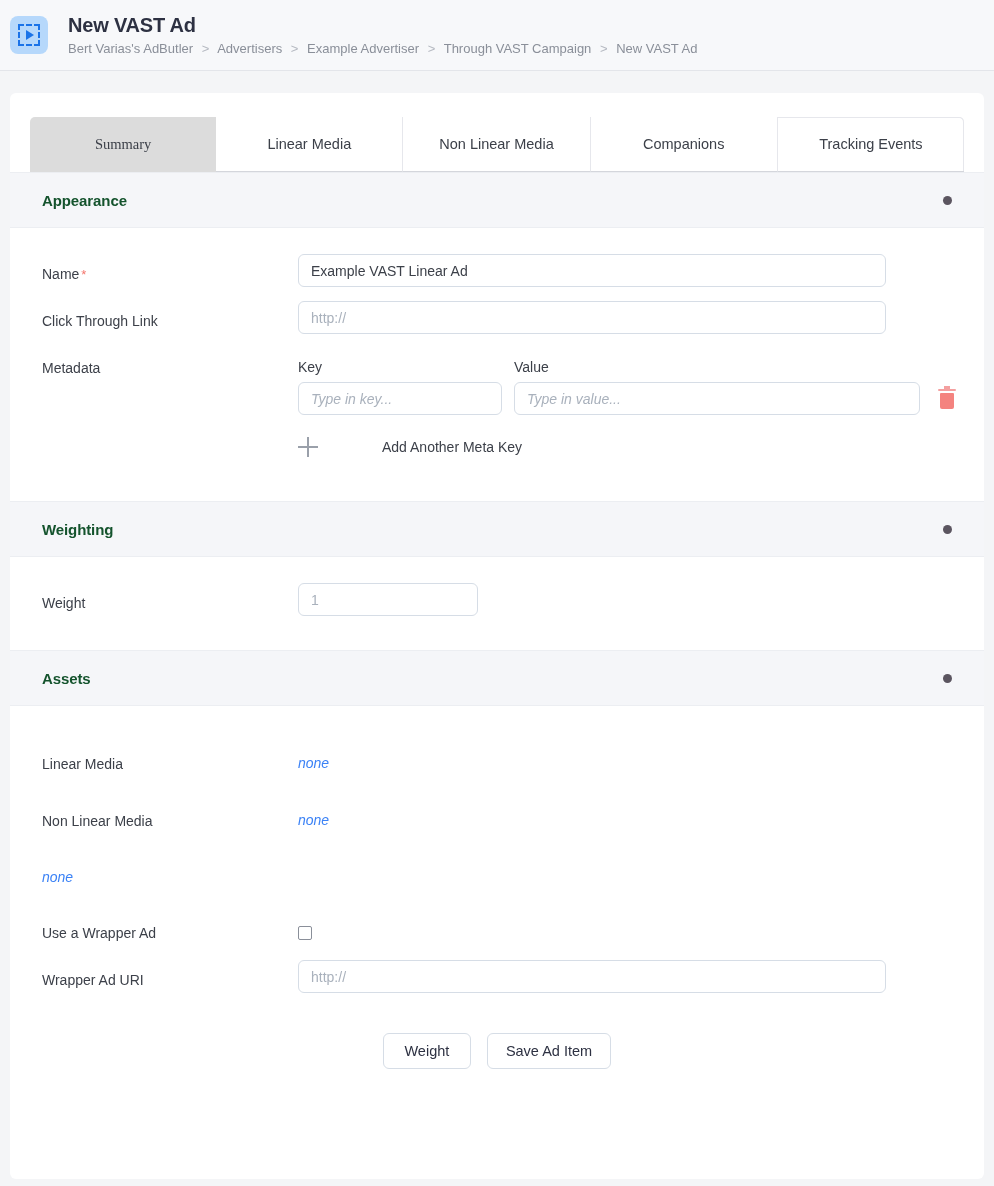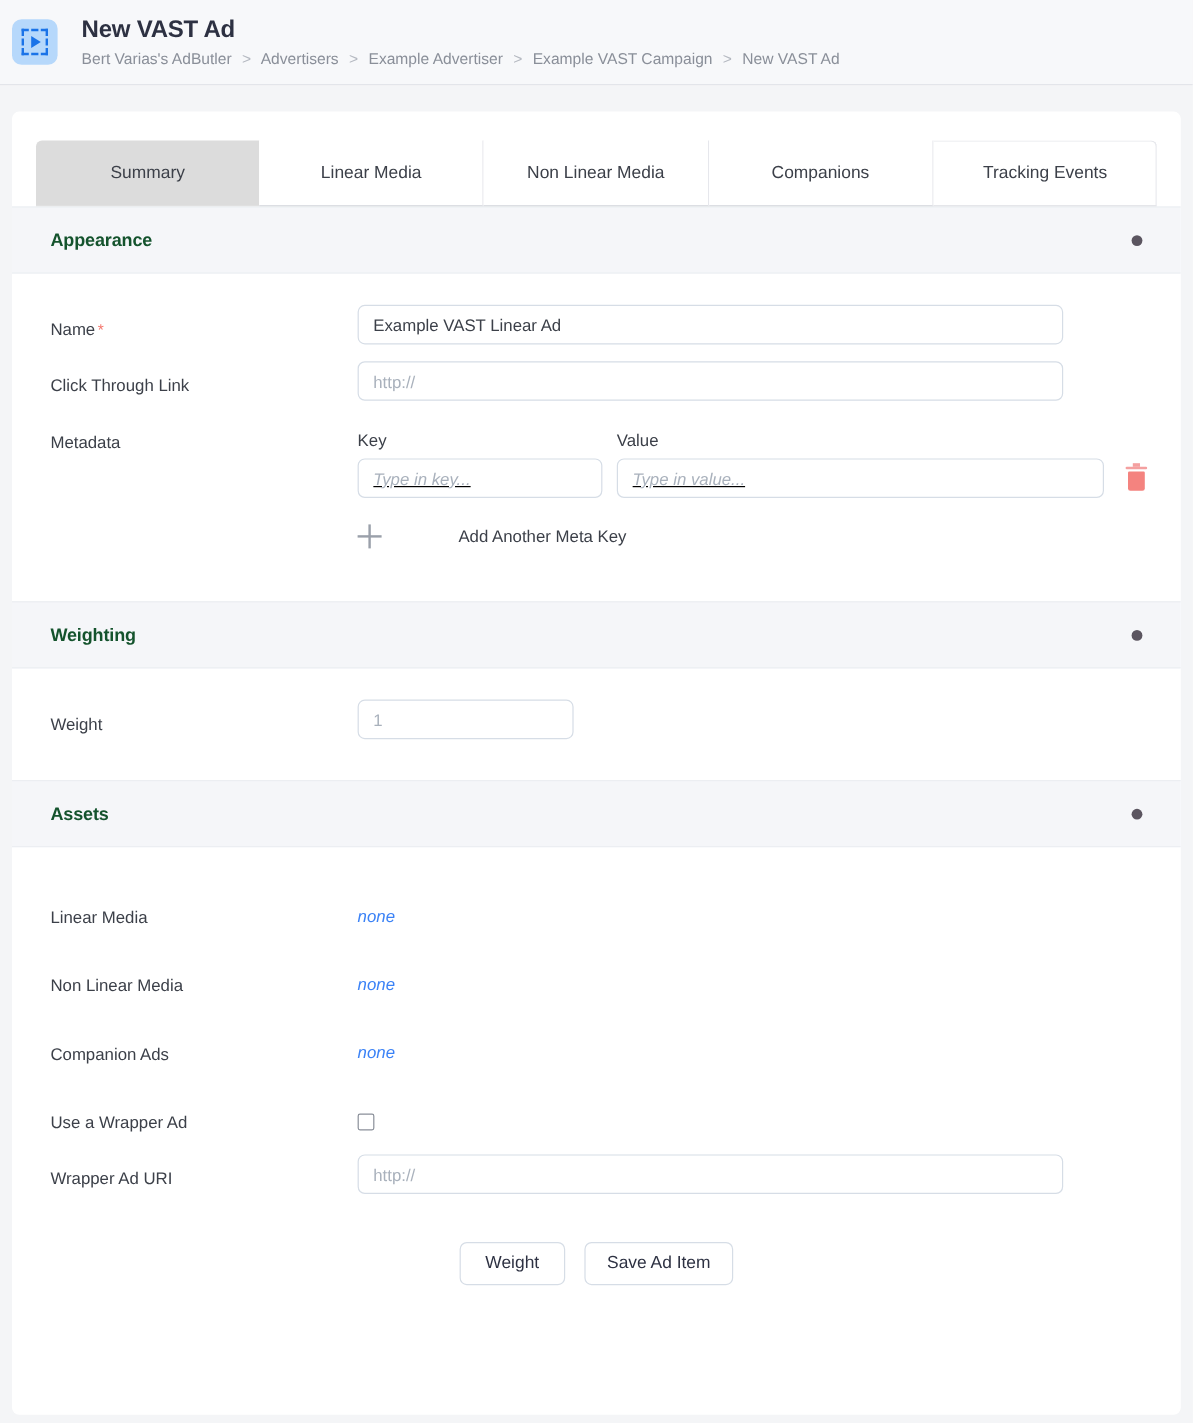--- a/index.html
+++ b/index.html
@@ -73,21 +73,21 @@
     font-size: 14.5px;
     color: #3c4049;
     padding: 16px 4px 16px 4px;
     height: 55px;
     background: #ffffff;
     border-bottom: 1px solid #d4d6dc;
     border-right: 1px solid #e6e7ec;
     cursor: pointer;
     line-height: 22px;
   }
-  .tab:first-child { border-top-left-radius: 5px; }
+  .tab:first-child { border-top-left-radius: 5px; font-family: Liberation Serif, serif; }
   .tab:last-child {
     border-right: none;
     border-top-right-radius: 5px;
     box-shadow: inset -1px 0 0 #e6e7ec, inset 0 1px 0 #e6e7ec;
   }
   .tab.active {
     background: #dcdcdc;
     border-bottom: 1px solid #dcdcdc;
     border-right: none;
     color: #3c4049;
@@ -154,21 +154,21 @@
   .italic-ph::placeholder { font-style: italic; }
 
   .meta-head {
     display: flex;
     font-size: 14px;
     color: #3c4049;
     padding-top: 11px;
     margin-bottom: 7px;
   }
   .meta-head .k { width: 216px; }
-  .meta-inputs { display: flex; align-items: center; text-decoration: underline; }
+  .meta-inputs { display: flex; align-items: center; }
   .meta-inputs .gap { width: 12px; }
 
   .trash {
     margin-left: 18px;
     width: 18px; height: 20px;
     position: relative;
     cursor: pointer;
     flex: 0 0 auto;
   }
   .trash .lid {
@@ -260,21 +260,21 @@
   </div>
   <div class="titles">
     <div class="page-title">New VAST Ad</div>
     <div class="breadcrumb">
       <span class="crumb">Bert Varias's AdButler</span>
       <span class="sep">&gt;</span>
       <span class="crumb">Advertisers</span>
       <span class="sep">&gt;</span>
       <span class="crumb">Example Advertiser</span>
       <span class="sep">&gt;</span>
-      <span class="crumb">Example VAST Campaign</span>
+      <span class="crumb">Through VAST Campaign</span>
       <span class="sep">&gt;</span>
       <span class="crumb">New VAST Ad</span>
     </div>
   </div>
 </div>
 
 <div class="card">
 
   <div class="tabs">
     <div class="tab active">Summary</div>
@@ -358,21 +358,20 @@
       <div class="row-label">Linear Media</div>
       <div class="asset-value">none</div>
     </div>
 
     <div class="row asset-row">
       <div class="row-label">Non Linear Media</div>
       <div class="asset-value">none</div>
     </div>
 
     <div class="row asset-row">
-      <div class="row-label">Companion Ads</div>
       <div class="asset-value">none</div>
     </div>
 
     <div class="row" style="margin-bottom:18px;">
       <div class="row-label">Use a Wrapper Ad</div>
       <div class="field-area">
         <input type="checkbox" style="">
       </div>
     </div>
 

